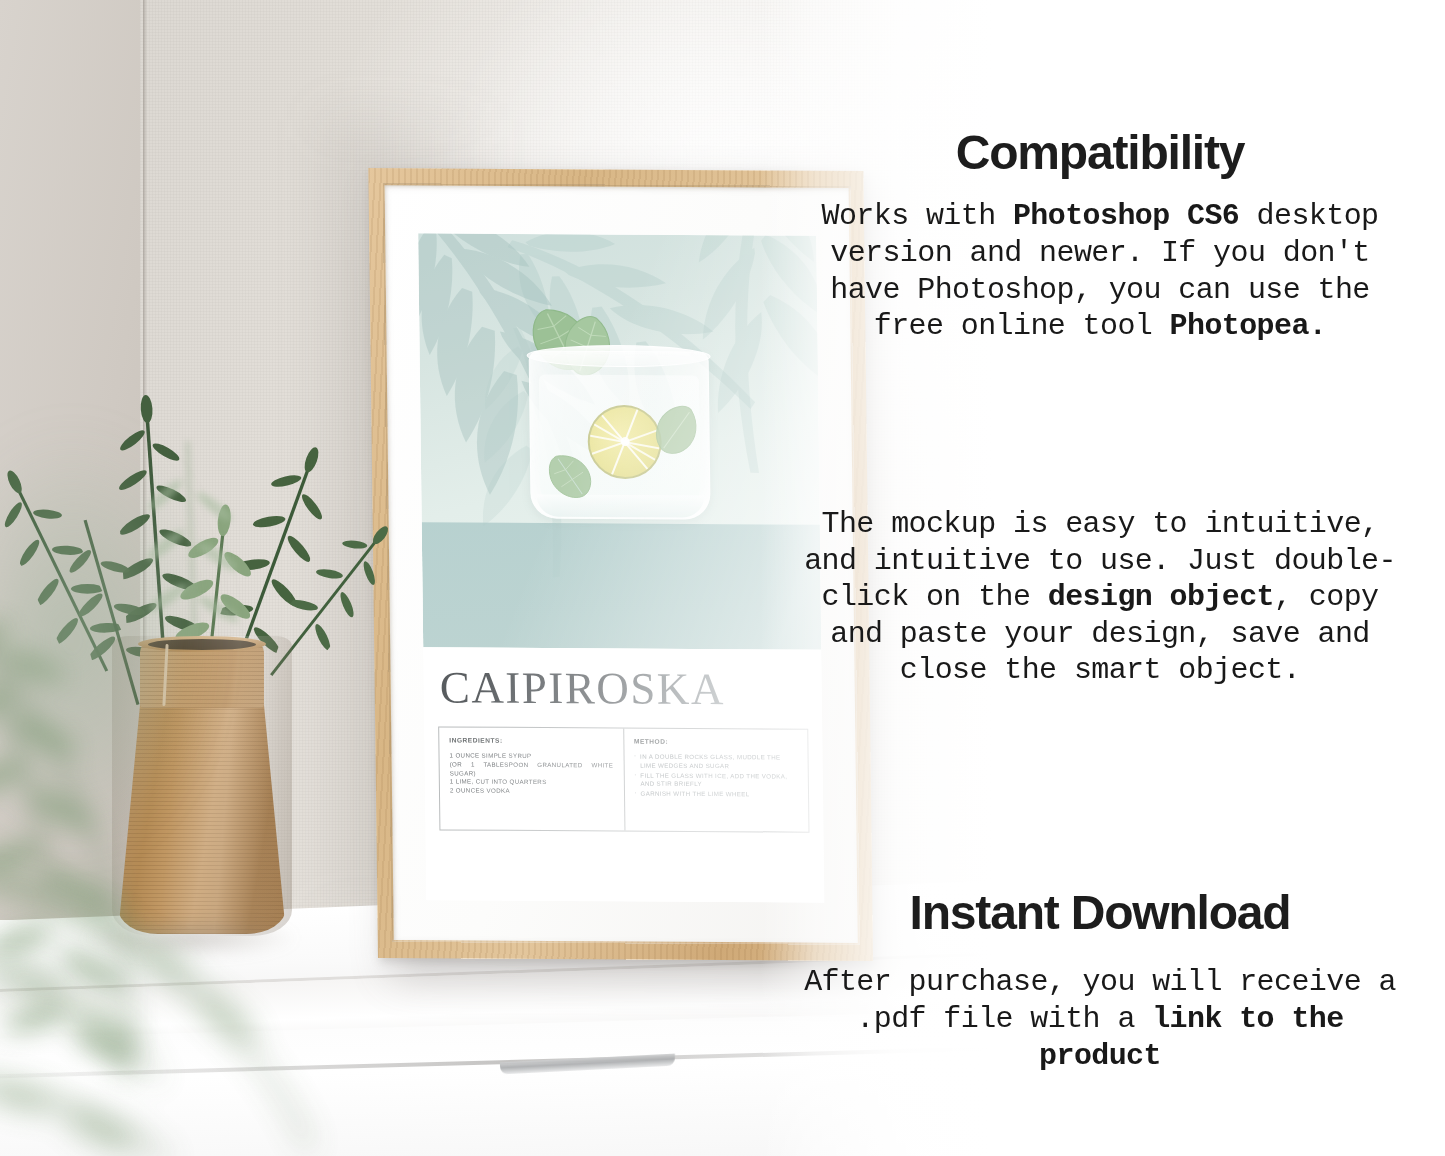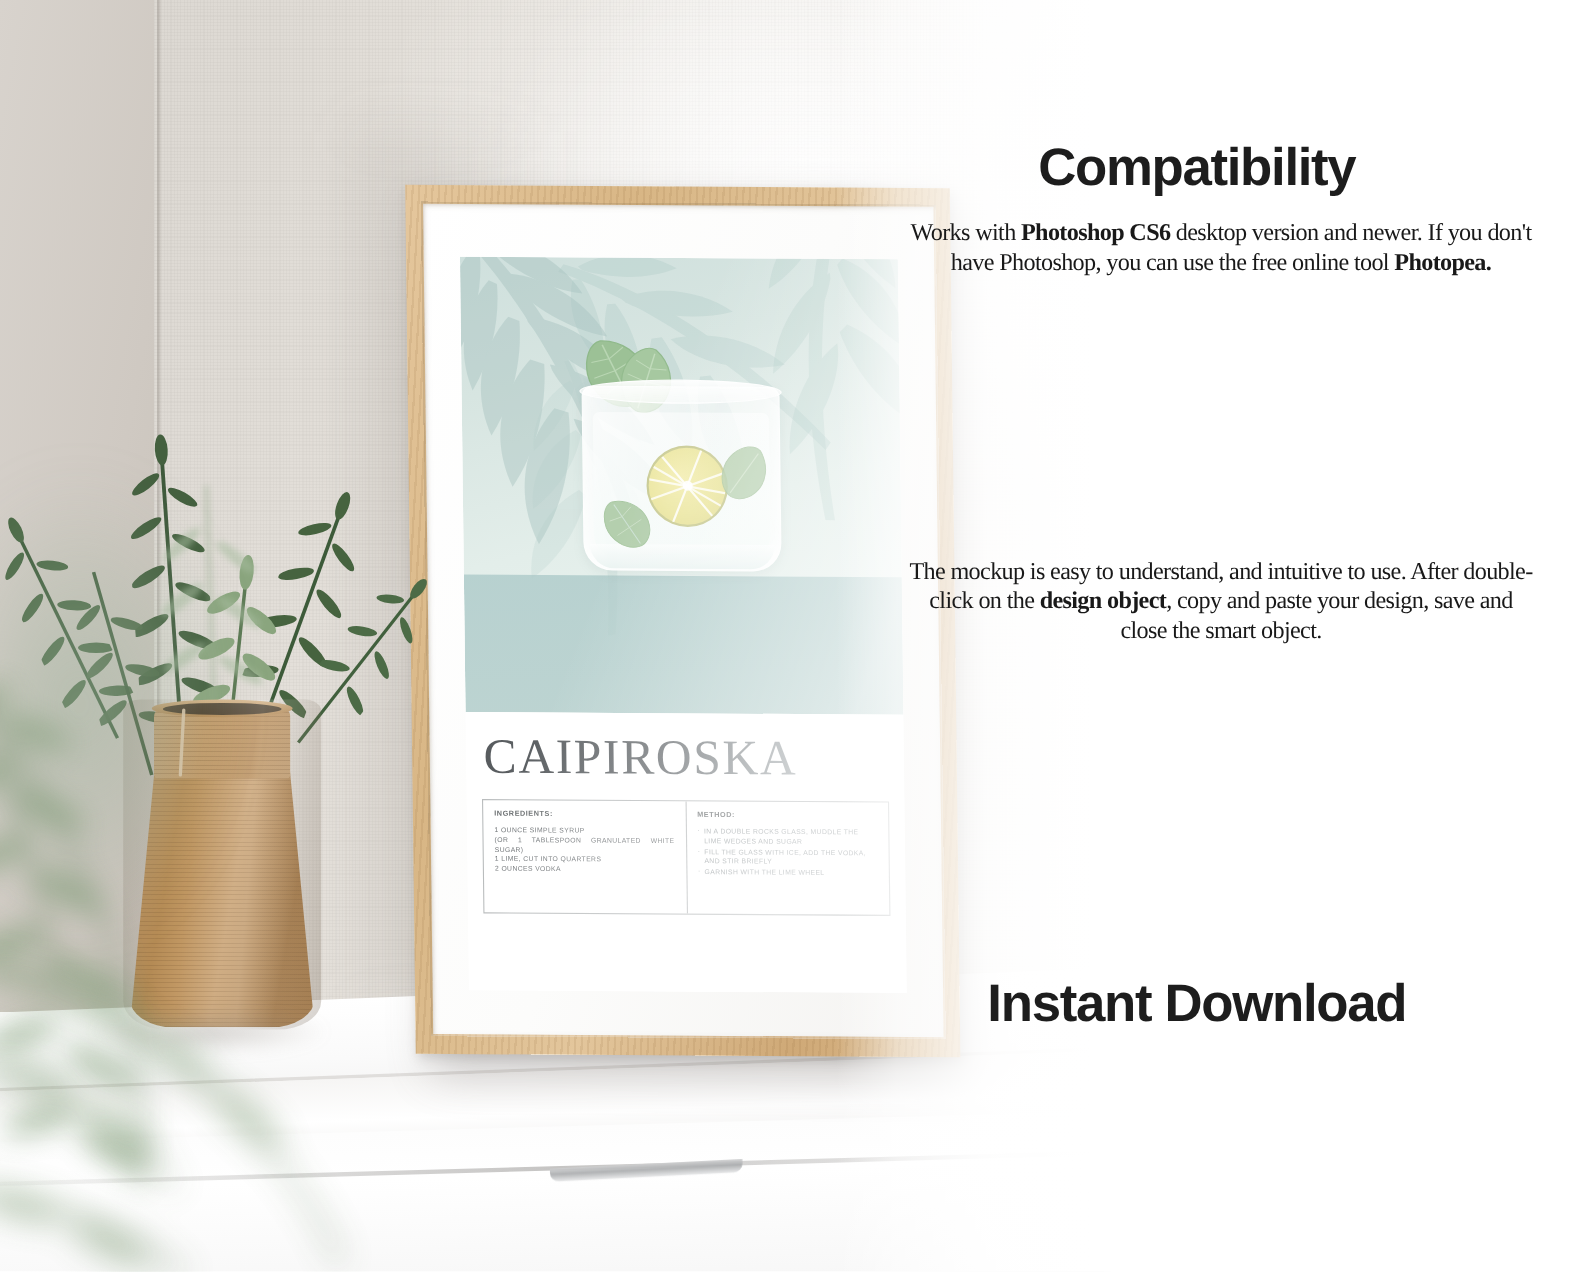--- a/index.html
+++ b/index.html
@@ -353,41 +353,40 @@
   
   #panel{
     position:absolute; left:760px; top:0;
     width:685px; height:1156px;
     background:linear-gradient(90deg, rgba(255,255,255,0) 0%, rgba(255,255,255,.55) 8%, rgba(255,255,255,.92) 20%, #ffffff 34%, #ffffff 100%);
     pointer-events:none;
   }
   .block{
     position:absolute;
     width:620px;
-    left:18px;
+    left:30px;
     text-align:center;
     pointer-events:auto;
   }
   .blk-title{
     font-family:"Liberation Sans", sans-serif;
     font-weight:700;
     font-size:48px;
     letter-spacing:-1.2px;
     color:#1d1d1d;
     line-height:1.05;
   }
   .blk-body{
-    font-family:Liberation Serif, serif;
+    font-family:Liberation Mono, monospace;
     font-weight:400;
-    font-size:22px;
+    font-size:30px;
     line-height:1.22;
     letter-spacing:-0.6px;
     color:#191919;
     margin-top:20px;
-    margin-left:44px;
   }
   .blk-body b{ font-weight:700; }
 
   #block-compat{ top:128px; }
   #block-easy  { top:486px; }
   #block-dl    { top:888px; }
   #block-dl .blk-body{ margin-top:26px; }
 </style>
 </head>
 <body>
@@ -726,23 +725,26 @@
 
     <div class="block" id="block-compat">
       <div class="blk-title">Compatibility</div>
       <div class="blk-body">
         <span>Works with </span><b>Photoshop CS6</b><span> desktop version and newer. If you don't have Photoshop, you can use the free online tool </span><b>Photopea.</b>
       </div>
     </div>
 
     <div class="block" id="block-easy">
       <div class="blk-body">
-        <span>The mockup is easy to understand, and intuitive to use. After double-click on the </span><b>design object</b><span>, copy and paste your design, save and close the smart object.</span>
+        <span>The mockup is easy to intuitive, and intuitive to use. Just double-click on the </span><b>design object</b><span>, copy and paste your design, save and close the smart object.</span>
       </div>
     </div>
 
     <div class="block" id="block-dl">
       <div class="blk-title">Instant Download</div>
+      <div class="blk-body">
+        <span>After purchase, you will receive a .pdf file with a </span><b>link to the product</b>
+      </div>
     </div>
 
   </div>
 
 </div>
 
 </body></html>

